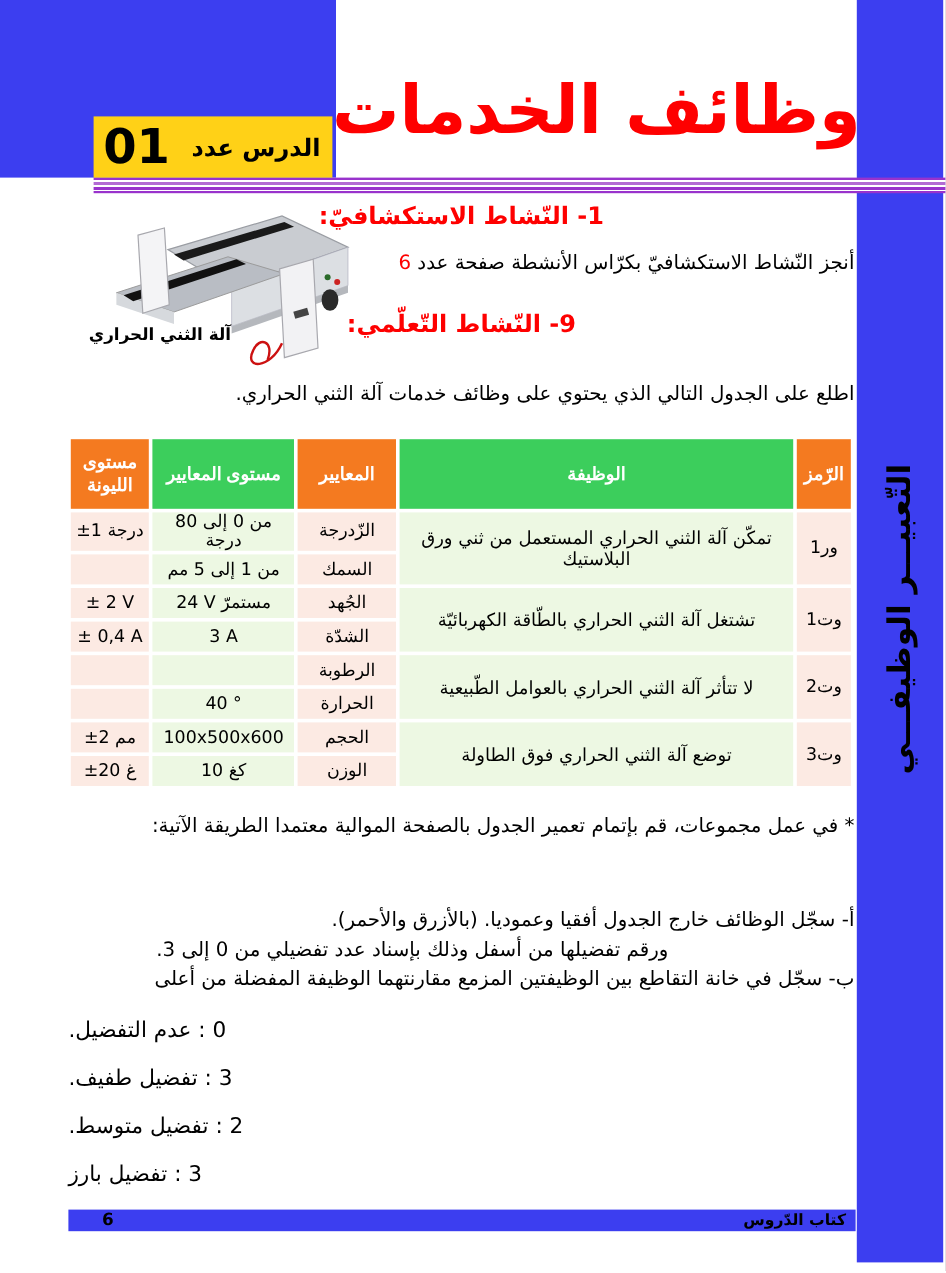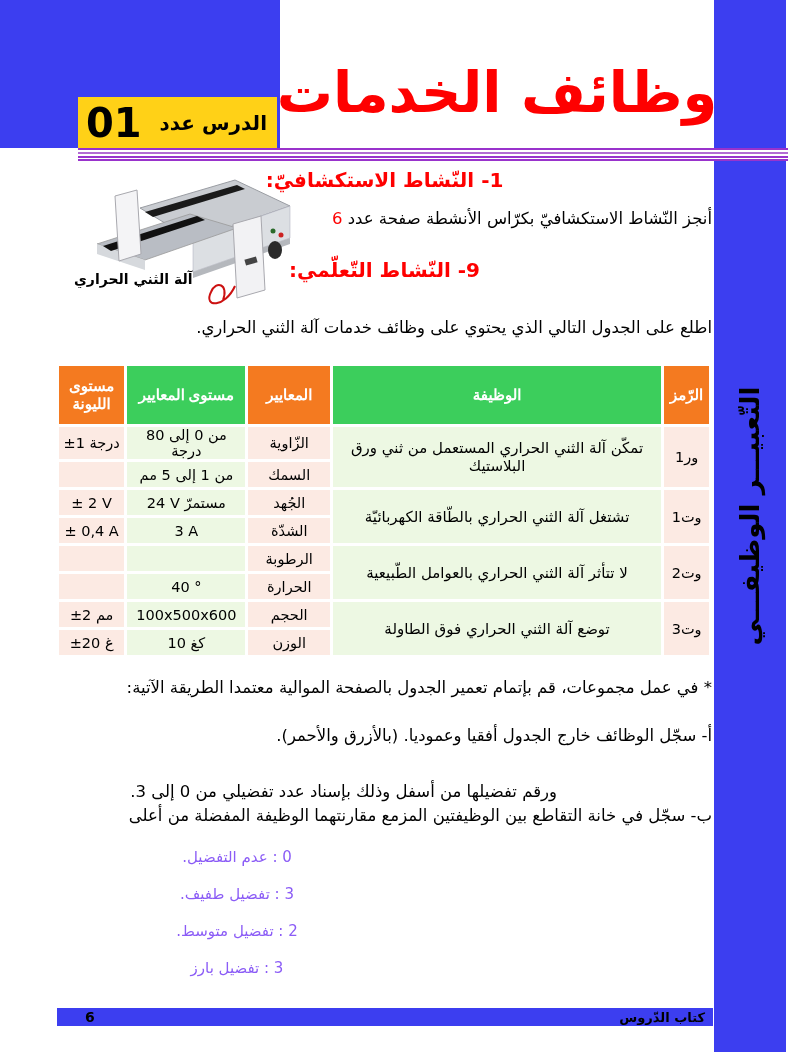--- a/index.html
+++ b/index.html
@@ -42,21 +42,21 @@
               table-layout:fixed;font-size:14.5px;direction:rtl;}
   .spec-table th{background:var(--orange);color:#fff;font-weight:bold;font-size:15px;height:58px;
                  text-align:center;vertical-align:middle;padding:1px 2px;font-family:Liberation Serif, serif;}
   .spec-table th.g{background:var(--green);}
   .spec-table td{text-align:center;vertical-align:middle;padding:0 4px;height:25px;color:#000;}
   .spec-table td.sym,.spec-table td.crit,.spec-table td.tol{background:var(--cellpink);}
   .spec-table td.func,.spec-table td.level{background:var(--cellgreen);}
   .spec-table td.func{font-size:15px;}
   
   .scale-wrap{position:absolute;right:76px;top:848px;width:655px;text-align:right;}
-  .scale-item{padding-left:0;margin-bottom:19px;font-size:15px;color:#8b5cf6;padding-right:295px;text-align:center;}
+  .scale-item{padding-left:0;margin-bottom:19px;font-size:18px;color:#000000;padding-right:295px;text-align:left;}
   .b-line2{padding-right:155px;}
   
   .footer{position:absolute;left:57px;top:1008px;width:656px;height:18px;background:var(--blue);z-index:2;
           display:flex;align-items:center;justify-content:space-between;direction:rtl;
           padding:0 8px 0 28px;}
   .footer-book{font-weight:bold;font-size:13px;color:#000;}
   .footer-page{font-weight:bold;font-size:14px;color:#000;}
 </style>
 </head>
 <body>
@@ -118,21 +118,21 @@
         <th class="g">الوظيفة</th>
         <th>المعايير</th>
         <th class="g">مستوى المعايير</th>
         <th>مستوى الليونة</th>
       </tr>
     </thead>
     <tbody id="spec-table-body">
         <tr>
           <td class="sym" rowspan="2">ور1</td>
           <td class="func" rowspan="2">تمكّن آلة الثني الحراري المستعمل من ثني ورق البلاستيك</td>
-          <td class="crit">الزّاوية</td>
+          <td class="crit">الزّدرجة</td>
           <td class="level">من 0 إلى 80 درجة</td>
           <td class="tol" dir="ltr">±1 درجة</td>
         </tr>
         <tr>
           <td class="crit">السمك</td>
           <td class="level">من 1 إلى 5 مم</td>
           <td class="tol"></td>
         </tr>
         <tr>
           <td class="sym" rowspan="2">وت1</td>
@@ -167,21 +167,21 @@
         </tr>
         <tr>
           <td class="crit">الوزن</td>
           <td class="level" dir="ltr">10 كغ</td>
           <td class="tol" dir="ltr">±20 غ</td>
         </tr>
       </tbody>
   </table>
 
   <div class="tb" style="top:676px;">* في عمل مجموعات، قم بإتمام تعمير الجدول بالصفحة الموالية معتمدا الطريقة الآتية:</div>
-  <div class="tb" style="top:724px;">أ- سجّل الوظائف خارج الجدول أفقيا وعموديا. (بالأزرق والأحمر).</div>
+  <div class="tb" style="top:755px;">أ- سجّل الوظائف خارج الجدول أفقيا وعموديا. (بالأزرق والأحمر).</div>
   <div class="tb" style="top:804px;">ب-  سجّل في خانة التقاطع بين الوظيفتين المزمع مقارنتهما الوظيفة المفضلة من أعلى</div>
   <div class="tb b-line2" style="top:780px;">ورقم تفضيلها من أسفل وذلك بإسناد عدد تفضيلي من 0 إلى 3.</div>
 
   <div class="scale-wrap" id="scale-wrap">
       <div class="scale-item">0 : عدم التفضيل.</div>
       <div class="scale-item">3 : تفضيل طفيف.</div>
       <div class="scale-item">2 : تفضيل متوسط.</div>
       <div class="scale-item">3 : تفضيل بارز</div>
     </div>
 

